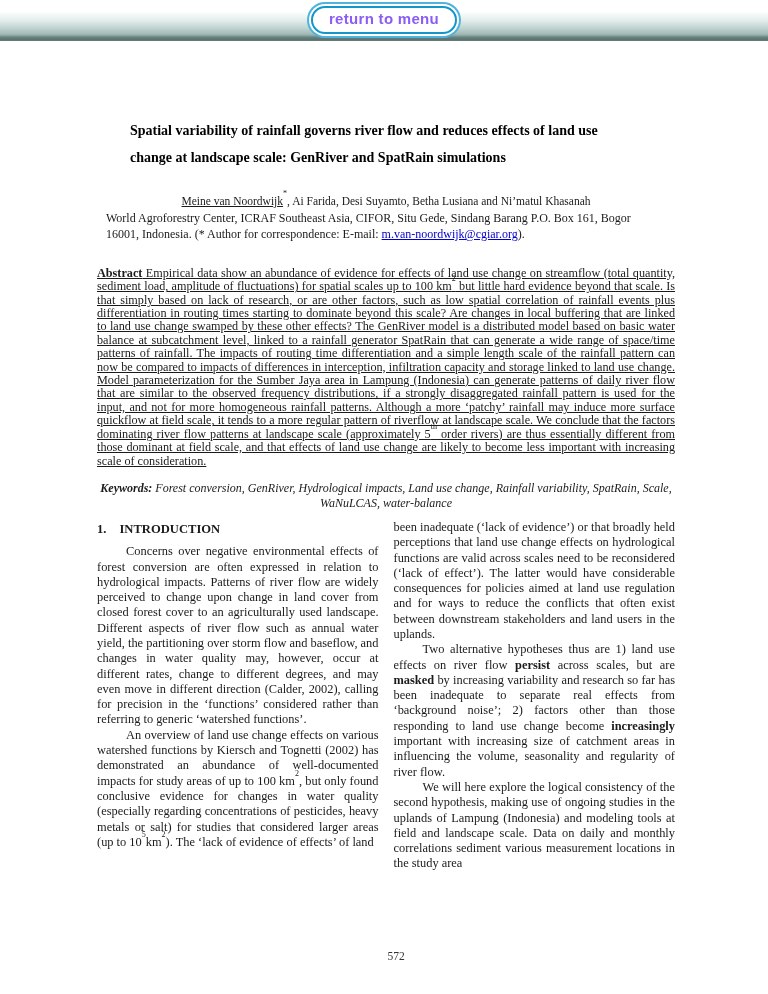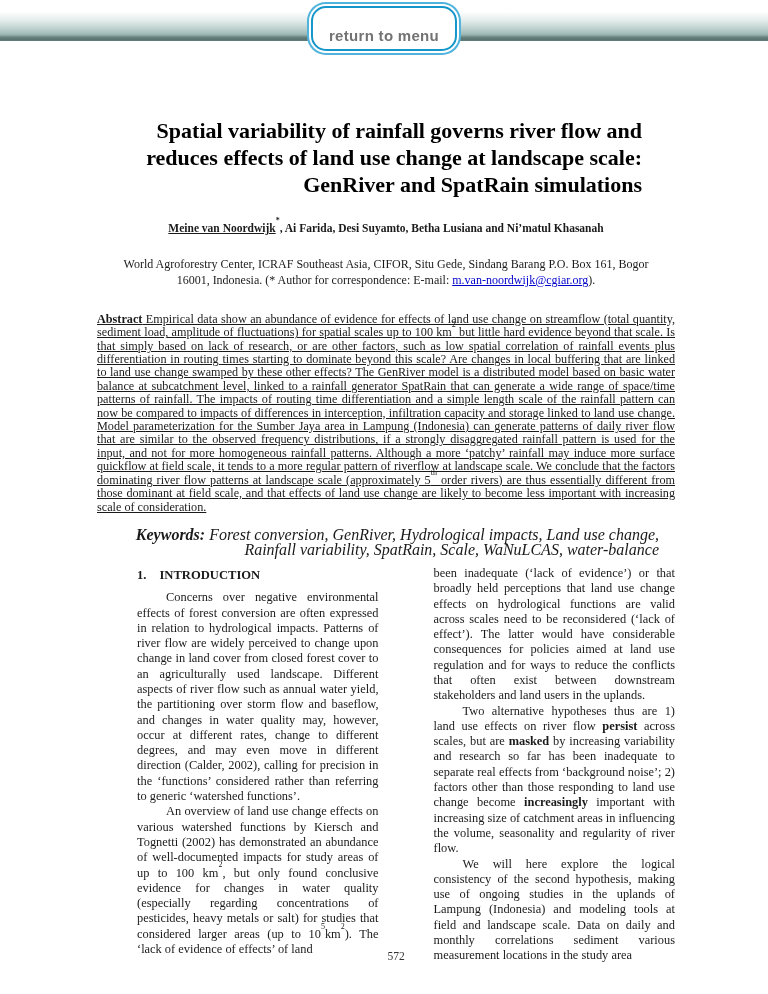--- a/index.html
+++ b/index.html
@@ -10,65 +10,65 @@
 
   
   .header-bar {
     position: absolute; top: 0; left: 0; width: 768px; height: 41px;
     background: linear-gradient(180deg,
       #ffffff 0%, #ffffff 28%, #e3edeb 50%, #bdd1ce 70%,
       #a3bdba 82%, #8aa5a2 87%, #6a8582 90%, #597471 96%, #647f7c 100%);
   }
   .return-btn {
     position: absolute; left: 50%; top: 6px; transform: translateX(-50%);
-    background: #ffffff; color: #737373;
+    background: #ffffff; color: #8b5cf6;
     border: 2px solid #1496cb; border-radius: 15px;
     box-shadow: 0 0 0 2px #ffffff, 0 0 0 4px #4fb3dc;
     font-family: "Liberation Sans", sans-serif;
     font-weight: bold; font-size: 15px; letter-spacing: 0.3px;
-    padding: 20px 16px 4px 16px; line-height: 1.1; cursor: pointer;
+    padding: 3px 16px 4px 16px; line-height: 1.1; cursor: pointer;
   }
 
   
   .content { position: absolute; top: 41px; left: 97px; width: 578px; }
 
   .title {
     margin: 76px auto 0 auto; max-width: 512px;
-    font-size: 22px; font-weight: bold; line-height: 27px;
-    text-align: right; color: #000000;
+    font-size: 14px; font-weight: bold; line-height: 27px;
+    text-align: left; color: #000000;
   }
   .authors {
     margin: 19px 0 0 0; text-align: center;
-    font-size: 11.5px; font-weight: bold; line-height: 15px;
+    font-size: 11.5px; font-weight: normal; line-height: 15px;
   }
   .authors .lead { text-decoration: underline; }
   .authors sup { font-size: 8px; position: relative; top: -4px; }
 
   .affiliation {
-    margin: 20px auto 0 auto; max-width: 560px; text-align: center;
+    margin: 1px auto 0 auto; max-width: 560px; 
     font-size: 12px; line-height: 16px;
   }
   .email { color: #0000cc; text-decoration: underline; }
 
   .abstract {
     margin: 25px 0 0 0; text-align: justify;
     font-size: 12.2px; line-height: 13.4px; text-decoration: underline;
   }
   .abstract sup, .body-p sup { font-size: 8px; position: relative; top: -4px; line-height: 0; }
 
   .keywords {
-    margin: 13px 16px 0 0; font-style: italic;
-    font-size: 16px; line-height: 15px; text-align: right;
+    margin: 13px 0 0 0; font-style: italic;
+    font-size: 12px; line-height: 15px; text-align: center;
   }
   .kw-label { font-weight: bold; }
 
   .columns {
     margin-top: 9px; display: flex; gap: 15px; align-items: flex-start;
   }
-  .col { width: 282px; text-align: justify; font-size: 12.4px; line-height: 15.3px; margin-left: 40px; }
+  .col { width: 282px; text-align: justify; font-size: 12.4px; line-height: 15.3px; }
 
   .sec-heading {
     margin: 2px 0 7px 0; font-size: 12.6px; font-weight: bold; text-align: left;
   }
   .sec-heading .hgap { display: inline-block; width: 13px; }
 
   .body-p { margin: 0; }
   .body-p.indent { text-indent: 29px; }
 
   .page-number {

